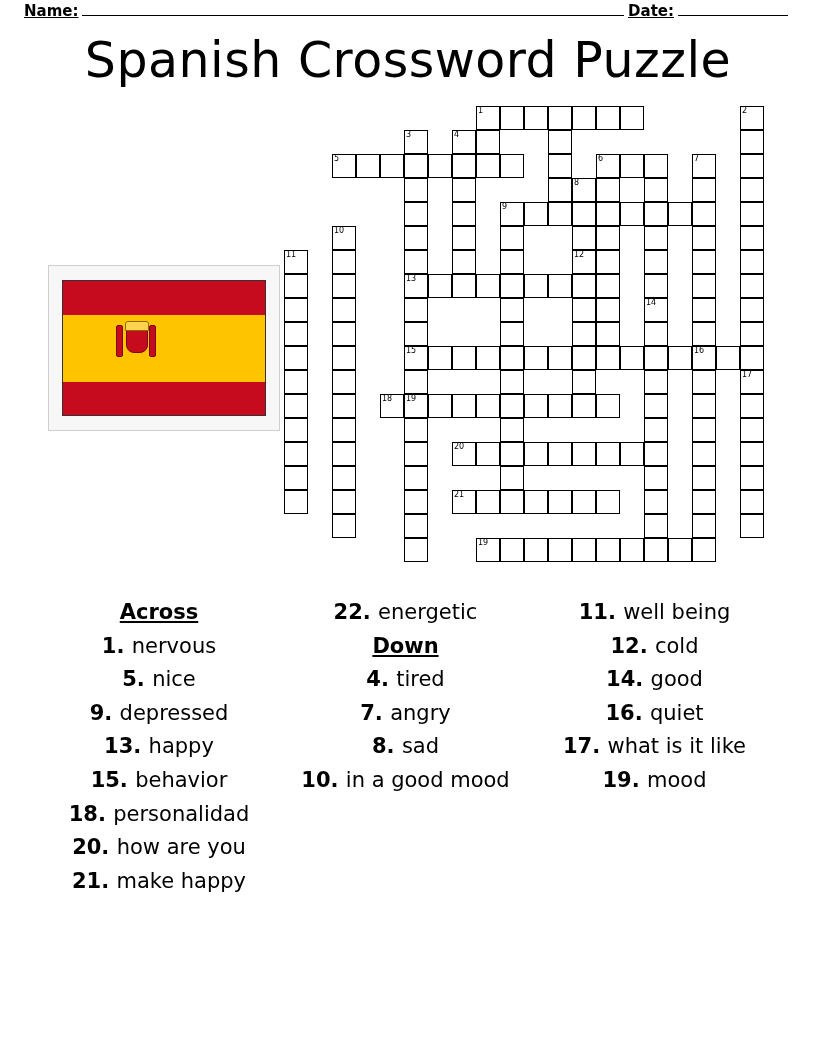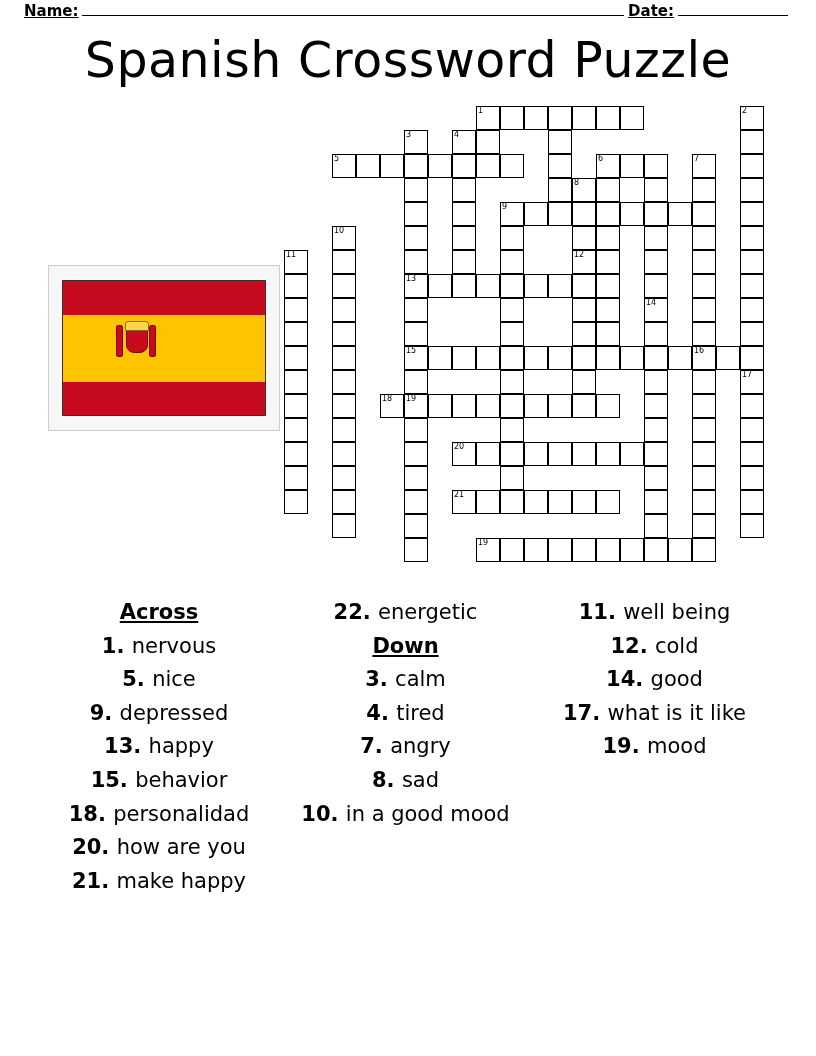--- a/index.html
+++ b/index.html
@@ -442,29 +442,29 @@
         <div class="clue"><span class="n">20. </span><span class="t">how are you</span></div>
         <div class="clue"><span class="n">21. </span><span class="t">make happy</span></div>
       </div>
   </div>
   <div class="clue-col col2">
     <div id="across-col2">
         <div class="clue"><span class="n">22. </span><span class="t">energetic</span></div>
       </div>
     <div class="clue-head">Down</div>
     <div id="down-col2">
-        <div class="clue"><span class="n">3. </span><span class="t">calm</span></div>
         <div class="clue"><span class="n">4. </span><span class="t">tired</span></div>
         <div class="clue"><span class="n">7. </span><span class="t">angry</span></div>
         <div class="clue"><span class="n">8. </span><span class="t">sad</span></div>
         <div class="clue"><span class="n">10. </span><span class="t">in a good mood</span></div>
       </div>
   </div>
   <div class="clue-col col3">
     <div id="down-col3">
         <div class="clue"><span class="n">11. </span><span class="t">well being</span></div>
         <div class="clue"><span class="n">12. </span><span class="t">cold</span></div>
         <div class="clue"><span class="n">14. </span><span class="t">good</span></div>
+        <div class="clue"><span class="n">16. </span><span class="t">quiet</span></div>
         <div class="clue"><span class="n">17. </span><span class="t">what is it like</span></div>
         <div class="clue"><span class="n">19. </span><span class="t">mood</span></div>
       </div>
   </div>
 </div>
 
 </body></html>

